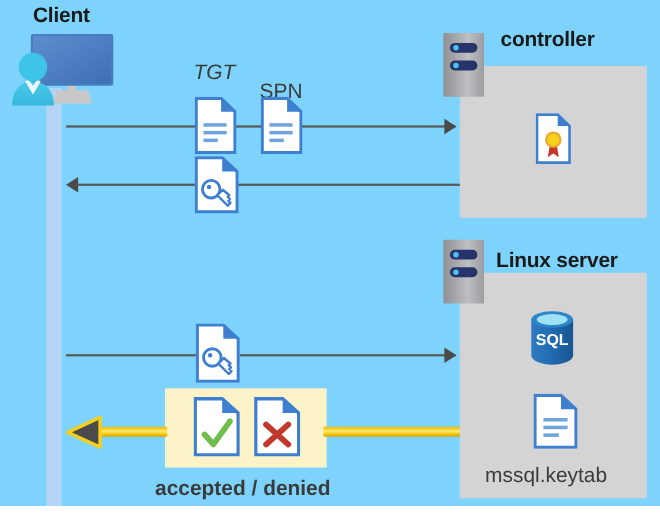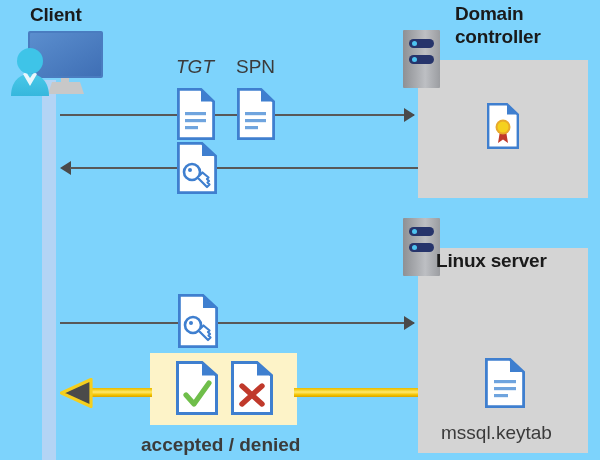--- a/index.html
+++ b/index.html
@@ -140,21 +140,20 @@
 
   <div class="abs grey-panel" style="left:418px; top:60px; width:170px; height:138px;"></div>
 
   <div class="abs" style="left:403px; top:30px;">
     <div class="rack">
       <div class="rack-slot" style="top:9px;"></div>
       <div class="rack-slot" style="top:25px;"></div>
     </div>
   </div>
 
-  <div class="abs title-bold" style="left:455px; top:2px;">Domain</div>
   <div class="abs title-bold" style="left:455px; top:25px;">controller</div>
 
   <div class="abs" style="left:487px; top:103px;">
     <svg width="32" height="46" viewBox="0 0 32 46" class="doc-svg">
       <path d="M1.2 1.2 H20 L30.8 11.5 V44.8 H1.2 Z" fill="#ffffff" stroke="#3f7fcf" stroke-width="2.4"></path>
       <path d="M20 1.2 L30.8 11.5 H20 Z" fill="#3f7fcf"></path>
       <path d="M13 28 L11 40 L16 36.5 L21 40 L19 28 Z" fill="#c0392b"></path>
       <circle cx="16" cy="24" r="7.5" fill="#e8a92b"></circle>
       <circle cx="16" cy="24" r="5.5" fill="#f5d11e"></circle>
     </svg>
@@ -162,42 +161,57 @@
 
   <div class="abs grey-panel" style="left:418px; top:248px; width:170px; height:205px;"></div>
 
   <div class="abs" style="left:403px; top:218px;">
     <div class="rack">
       <div class="rack-slot" style="top:9px;"></div>
       <div class="rack-slot" style="top:25px;"></div>
     </div>
   </div>
 
-  <div class="abs title-bold" style="left:436px; top:226px;margin-top:23px;">Linux server</div>
-
+  <div class="abs title-bold" style="left:451px; top:226px;">Linux server</div>
+
+  <div class="abs" style="left:481px; top:281px;">
+    <svg width="42" height="52" viewBox="0 0 42 52" class="doc-svg">
+      <defs>
+        <linearGradient id="cyl" x1="0" y1="0" x2="1" y2="0">
+          <stop offset="0%" stop-color="#2e7cc4"></stop>
+          <stop offset="55%" stop-color="#1f68ad"></stop>
+          <stop offset="100%" stop-color="#17558f"></stop>
+        </linearGradient>
+      </defs>
+      <path d="M2 9 V42 C2 47 11 50.5 21 50.5 C31 50.5 40 47 40 42 V9 Z" fill="url(#cyl)"></path>
+      <ellipse cx="21" cy="9.5" rx="19" ry="7.5" fill="#2e86c8"></ellipse>
+      <ellipse cx="21" cy="9.5" rx="14" ry="5" fill="#9fe2f5"></ellipse>
+      <text x="21" y="33" font-family="Liberation Sans, sans-serif" font-size="14.5" font-weight="bold" fill="#ffffff" text-anchor="middle">SQL</text>
+    </svg>
+  </div>
 
   <div class="abs" style="left:485px; top:358px;">
     <svg width="40" height="50" viewBox="0 0 40 50" class="doc-svg">
       <path d="M1.4 1.4 H25 L38.6 14 V48.6 H1.4 Z" fill="#ffffff" stroke="#3f7fcf" stroke-width="2.8"></path>
       <path d="M25 1.4 L38.6 14 H25 Z" fill="#3f7fcf"></path>
       <rect x="9" y="22" width="22" height="3.2" fill="#6fa4de"></rect>
       <rect x="9" y="29" width="22" height="3.2" fill="#6fa4de"></rect>
       <rect x="9" y="36" width="14" height="3.2" fill="#6fa4de"></rect>
     </svg>
   </div>
 
   <div class="abs label-plain" style="left:441px; top:422px;">mssql.keytab</div>
 
   <div class="abs conn-line" style="left:60px; top:114px; width:118px;"></div>
   <div class="abs conn-line" style="left:213px; top:114px; width:25px;"></div>
   <div class="abs conn-line" style="left:273px; top:114px; width:141px;"></div>
   <div class="abs arrow-head-right" style="left:404px; top:108px;"></div>
 
   <div class="abs label-plain" style="left:176px; top:56px;font-style:italic;">TGT</div>
-  <div class="abs label-plain" style="left:236px; top:56px;">SPN</div>
+  <div class="abs label-plain" style="left:236px; top:73px;">SPN</div>
 
   <div class="abs" style="left:177px; top:88px;">
     <svg width="38" height="52" viewBox="0 0 38 52" class="doc-svg">
       <path d="M1.4 1.4 H24 L36.6 13.5 V50.6 H1.4 Z" fill="#ffffff" stroke="#3f7fcf" stroke-width="2.8"></path>
       <path d="M24 1.4 L36.6 13.5 H24 Z" fill="#3f7fcf"></path>
       <rect x="8" y="24" width="21" height="3.2" fill="#6fa4de"></rect>
       <rect x="8" y="31" width="21" height="3.2" fill="#6fa4de"></rect>
       <rect x="8" y="38" width="13" height="3.2" fill="#6fa4de"></rect>
     </svg>
   </div>

